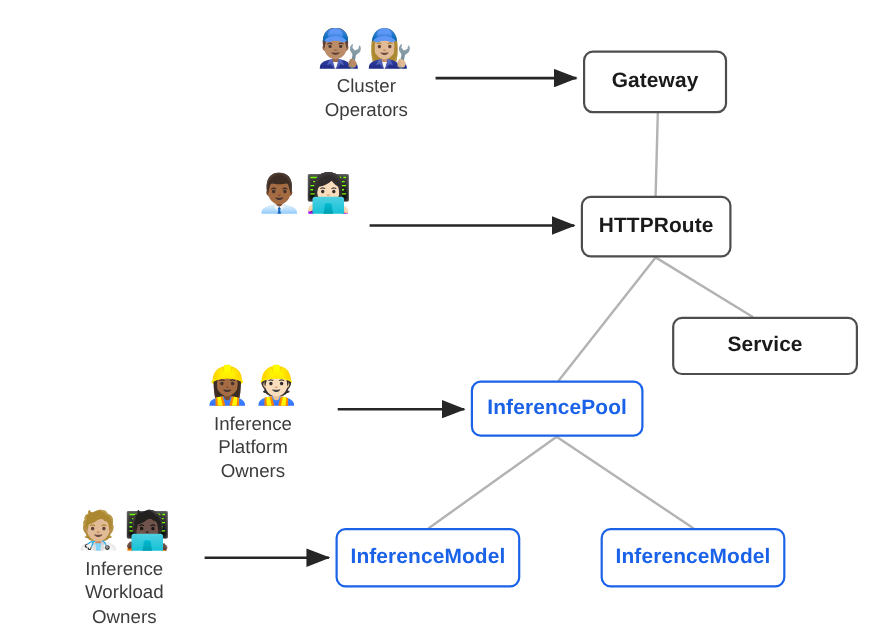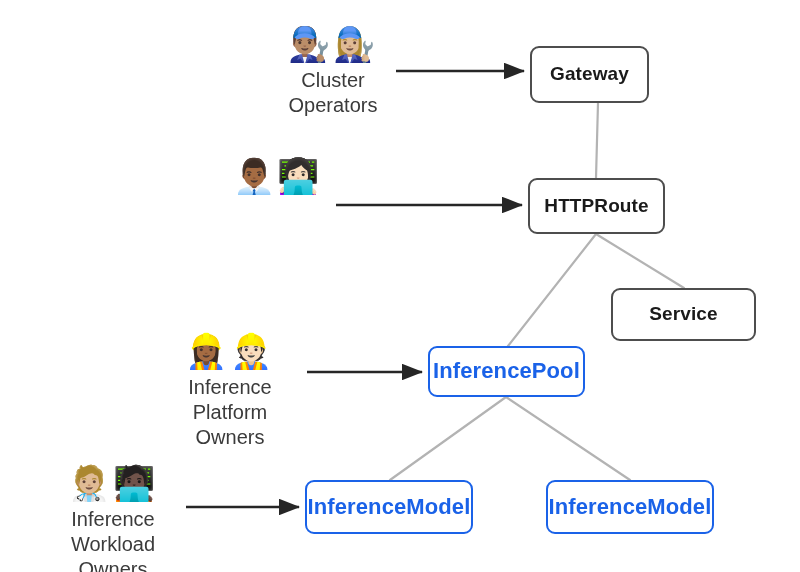--- a/index.html
+++ b/index.html
@@ -47,42 +47,42 @@
   }
   .node.core .node-label {
     color: #1a1a1a;
     font-size: 19px;
   }
   .node.gie {
     border: 2.4px solid #1a62e8;
   }
   .node.gie .node-label {
     color: #1a62e8;
-    font-size: 22px;
+    font-size: 19px;
   }
 
   
   .persona {
     position: absolute;
     display: flex;
     flex-direction: column;
     align-items: center;
     z-index: 3;
   }
   .persona-emojis {
     font-family: "DejaVu Sans", sans-serif;
     font-size: 34px;
     line-height: 1;
     letter-spacing: 2px;
     white-space: nowrap;
     user-select: none;
   }
   .persona-label {
     margin-top: 7px;
-    font-size: 20px;
+    font-size: 17px;
     line-height: 1.25;
     color: #3b3b3b;
     white-space: pre-line;
     text-align: center;
   }
 </style>
 </head>
 <body>
 
 <div id="canvas">
@@ -102,27 +102,27 @@
       </g>
     <g id="arrow-layer">
         <line x1="396" y1="71" x2="524" y2="71" stroke="#262626" stroke-width="2.4" marker-end="url(#arrowhead)"></line>
         <line x1="336" y1="205" x2="522" y2="205" stroke="#262626" stroke-width="2.4" marker-end="url(#arrowhead)"></line>
         <line x1="307" y1="372" x2="422" y2="372" stroke="#262626" stroke-width="2.4" marker-end="url(#arrowhead)"></line>
         <line x1="186" y1="507" x2="299" y2="507" stroke="#262626" stroke-width="2.4" marker-end="url(#arrowhead)"></line>
       </g>
   </svg>
 
   <div id="node-layer">
-      <div class="node core" style="left: 530px; top: 46px; width: 119px; height: 57px;">
+      <div class="node core" style="left: 530px; top: 46px; width: 131px; height: 57px;">
         <span class="node-label">Gateway</span>
       </div>
       <div class="node core" style="left: 528px; top: 178px; width: 137px; height: 56px; justify-content: center;">
         <span class="node-label">HTTPRoute</span>
       </div>
-      <div class="node core" style="left: 611px; top: 288px; width: 145px; height: 53px;">
+      <div class="node core" style="left: 611px; top: 288px; width: 169px; height: 53px;">
         <span class="node-label">Service</span>
       </div>
       <div class="node gie" style="left: 428px; top: 346px; width: 157px; height: 51px;">
         <span class="node-label">InferencePool</span>
       </div>
       <div class="node gie" style="left: 305px; top: 480px; width: 168px; height: 54px;">
         <span class="node-label">InferenceModel</span>
       </div>
       <div class="node gie" style="left: 546px; top: 480px; width: 168px; height: 54px;">
         <span class="node-label">InferenceModel</span>

